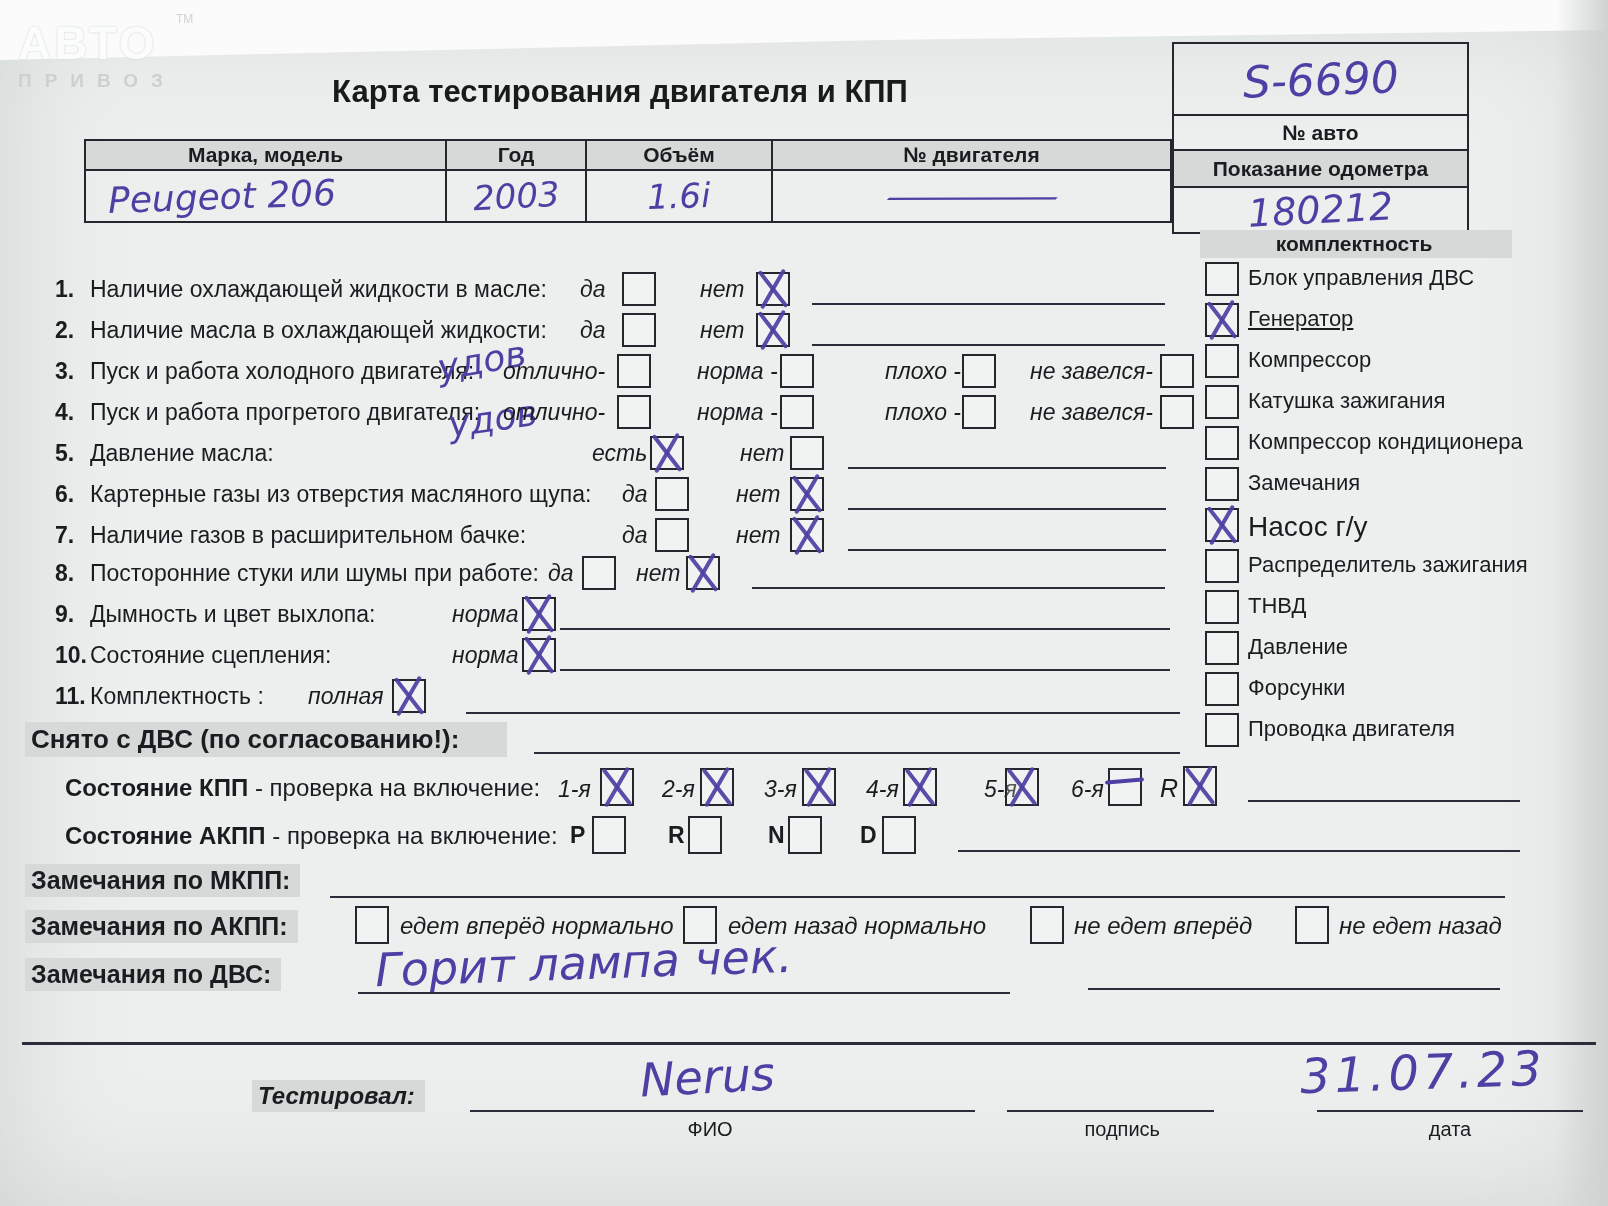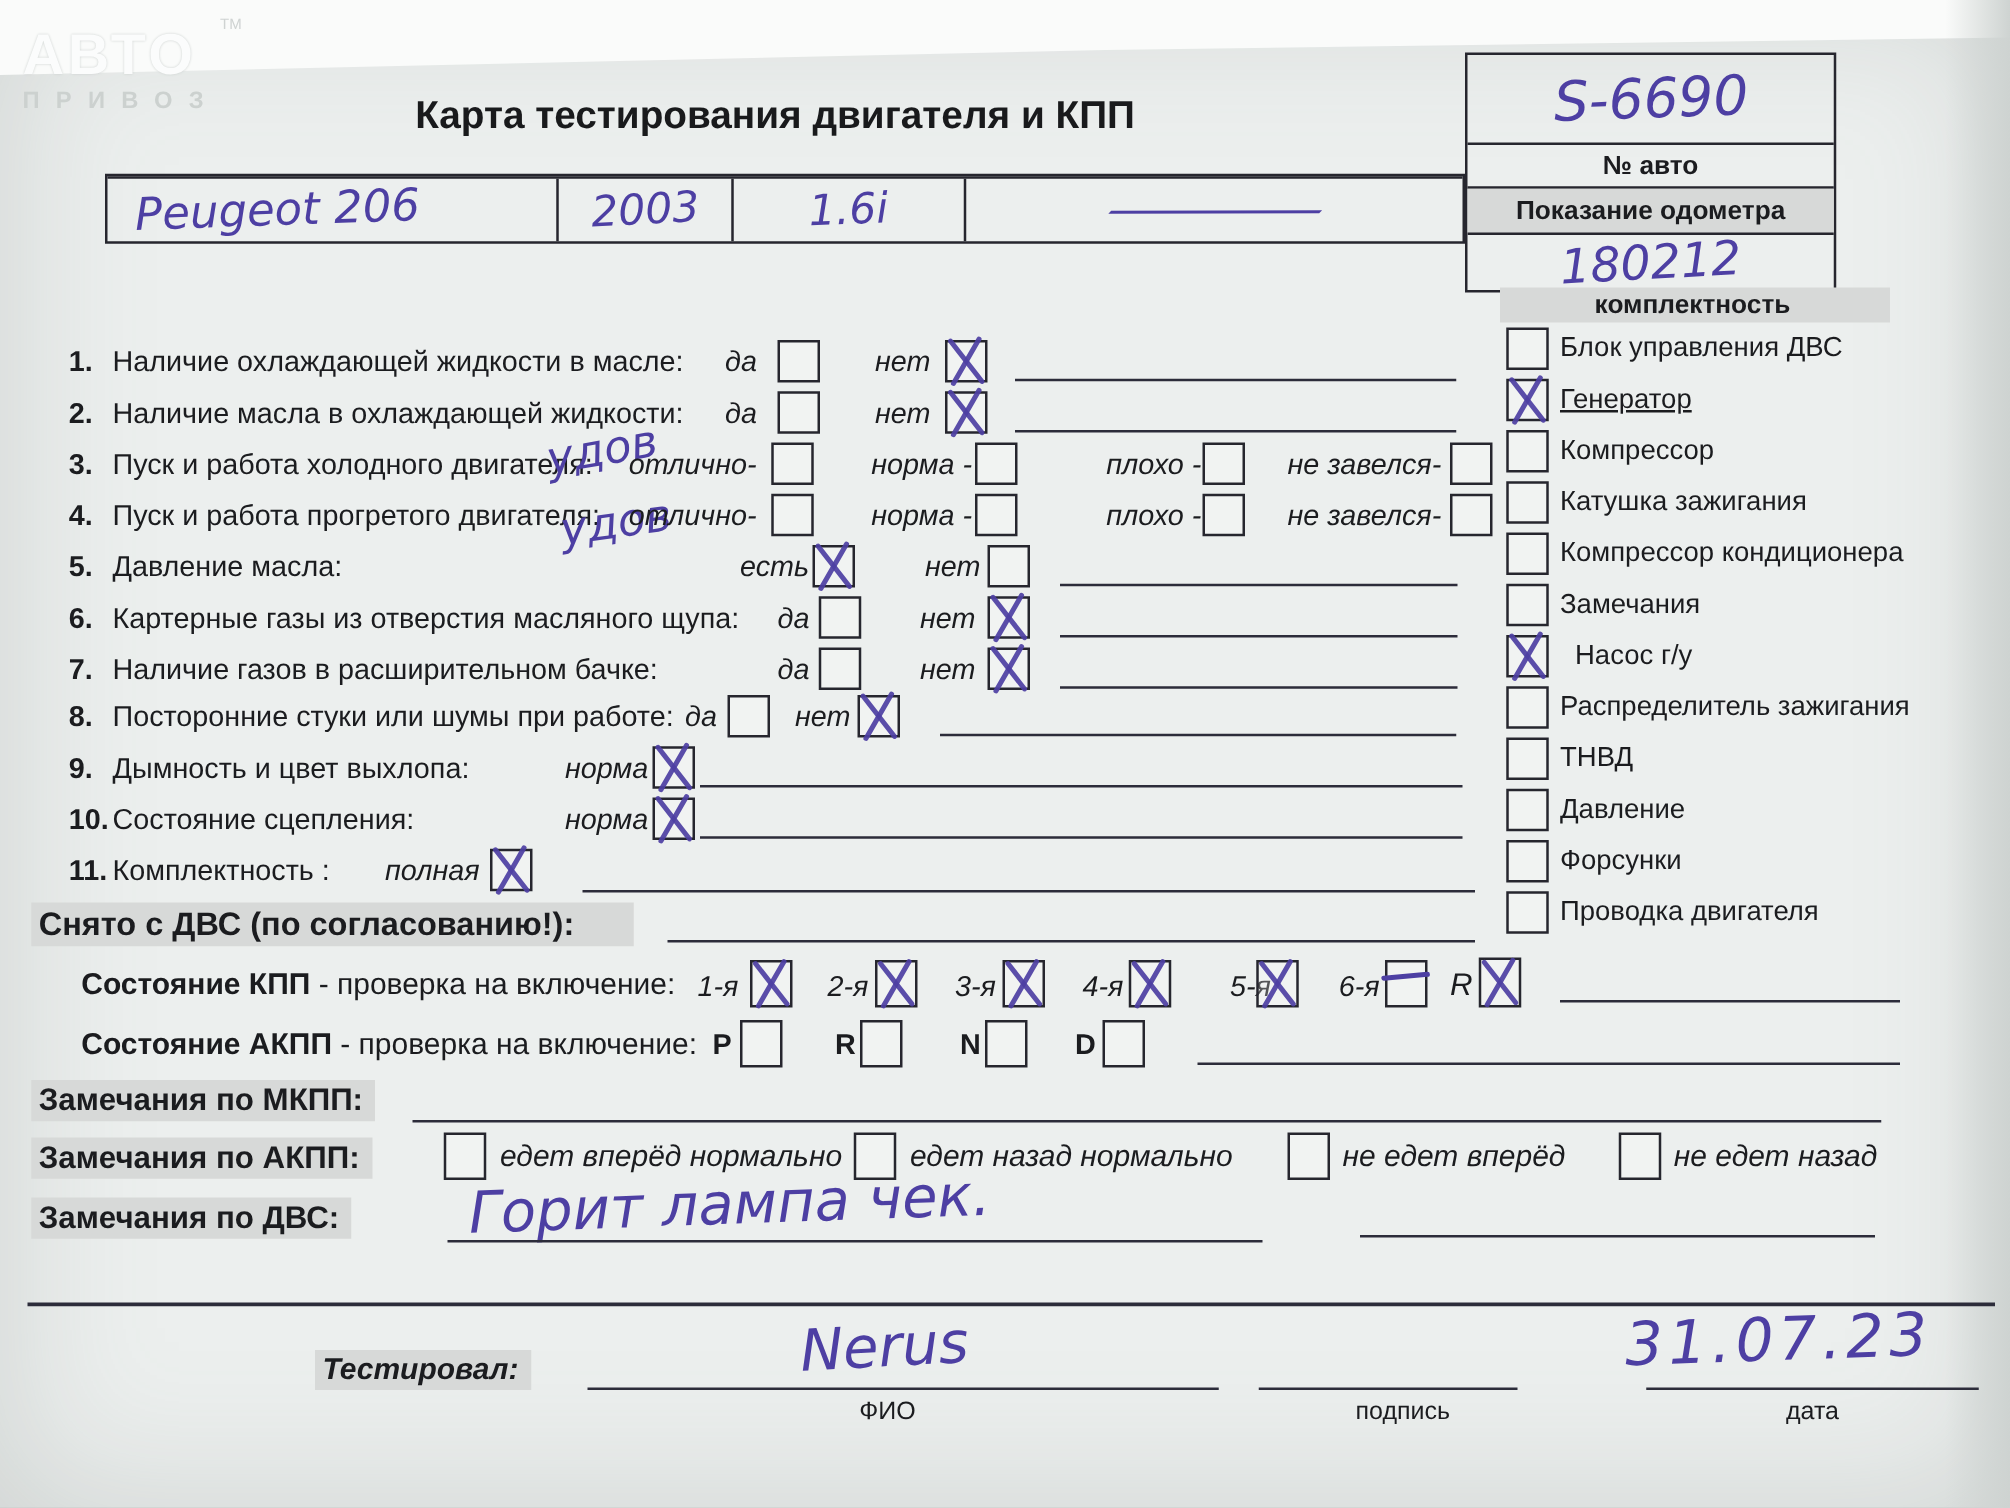--- a/index.html
+++ b/index.html
@@ -62,20 +62,26 @@
 
   <div style="position:absolute;left:18px;top:16px;">
     <div class="logo-top">АВТО</div>
     <div class="logo-tm" style="left:158px;top:-4px;">ТМ</div>
     <div class="logo-bottom">ПРИВОЗ</div>
   </div>
 
   <div class="title" style="left:280px;top:74px;width:680px;">Карта тестирования двигателя  и КПП</div>
 
   <div class="vtable">
+    <div class="vrow">
+      <div class="vcell vhead" style="width:361px;">Марка, модель</div>
+      <div class="vcell vhead" style="width:140px;">Год</div>
+      <div class="vcell vhead" style="width:186px;">Объём</div>
+      <div class="vcell vhead" style="width:397px;">№ двигателя</div>
+    </div>
     <div class="vrow vval">
       <div class="vcell" style="width:361px;justify-content:flex-start;">
         <span class="hand" style="position:static;font-size:36px;transform:rotate(-2deg);margin-left:22px;">Peugeot 206</span>
       </div>
       <div class="vcell" style="width:140px;">
         <span class="hand" style="position:static;font-size:34px;transform:rotate(-3deg);">2003</span>
       </div>
       <div class="vcell" style="width:186px;">
         <span class="hand" style="position:static;font-size:34px;transform:rotate(-2deg);">1.6i</span>
       </div>
@@ -108,21 +114,21 @@
   <div class="t" style="left:1248px;top:347px;font-size:22px;">Компрессор</div>
   <span class="cb" style="left:1205px;top:385px;"></span>
   <div class="t" style="left:1248px;top:388px;font-size:22px;">Катушка зажигания</div>
   <span class="cb" style="left:1205px;top:426px;"></span>
   <div class="t" style="left:1248px;top:429px;font-size:22px;">Компрессор кондиционера</div>
   <span class="cb" style="left:1205px;top:467px;"></span>
   <div class="t" style="left:1248px;top:470px;font-size:22px;">Замечания</div>
   <span class="cb checked" style="left:1205px;top:508px;">
       <i class="mk"></i>
     </span>
-  <div class="t" style="left:1248px;top:511px;font-size:22px;margin-left:12px;">Насос г/у</div>
+  <div class="t" style="left:1248px;top:511px;font-size:28px;">Насос г/у</div>
   <span class="cb" style="left:1205px;top:549px;"></span>
   <div class="t" style="left:1248px;top:552px;font-size:22px;">Распределитель зажигания</div>
   <span class="cb" style="left:1205px;top:590px;"></span>
   <div class="t" style="left:1248px;top:593px;font-size:22px;">ТНВД</div>
   <span class="cb" style="left:1205px;top:631px;"></span>
   <div class="t" style="left:1248px;top:634px;font-size:22px;">Давление</div>
   <span class="cb" style="left:1205px;top:672px;"></span>
   <div class="t" style="left:1248px;top:675px;font-size:22px;">Форсунки</div>
   <span class="cb" style="left:1205px;top:713px;"></span>
   <div class="t" style="left:1248px;top:716px;font-size:22px;">Проводка двигателя</div>

